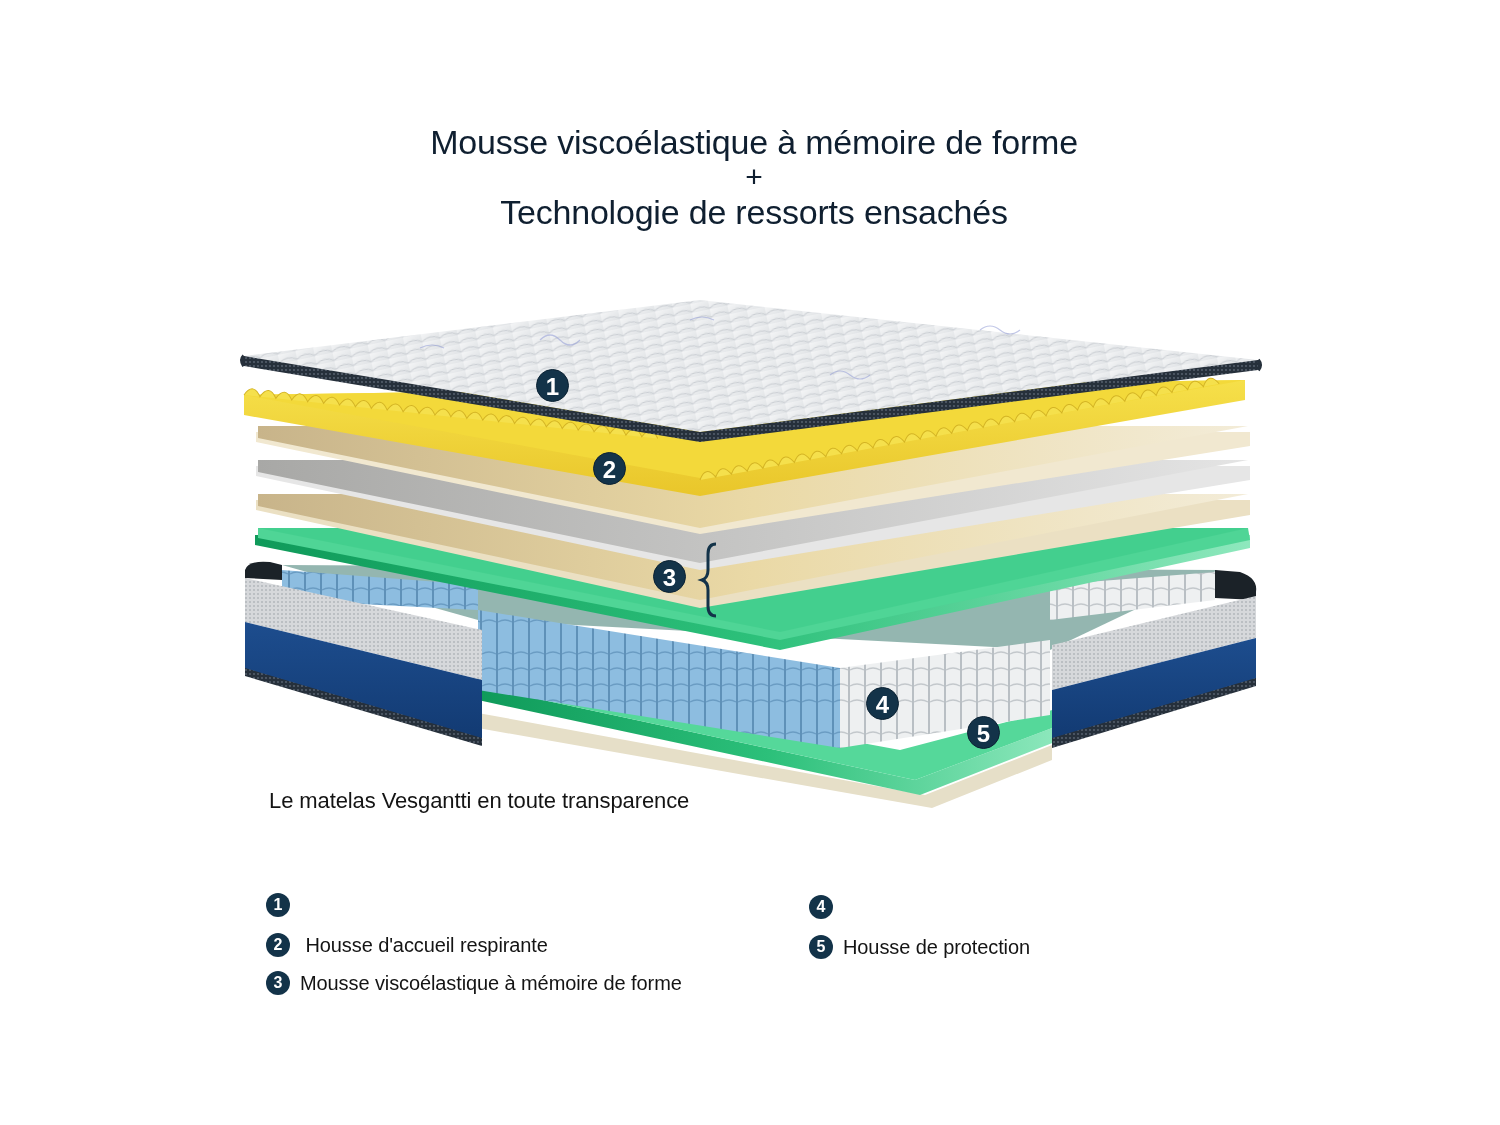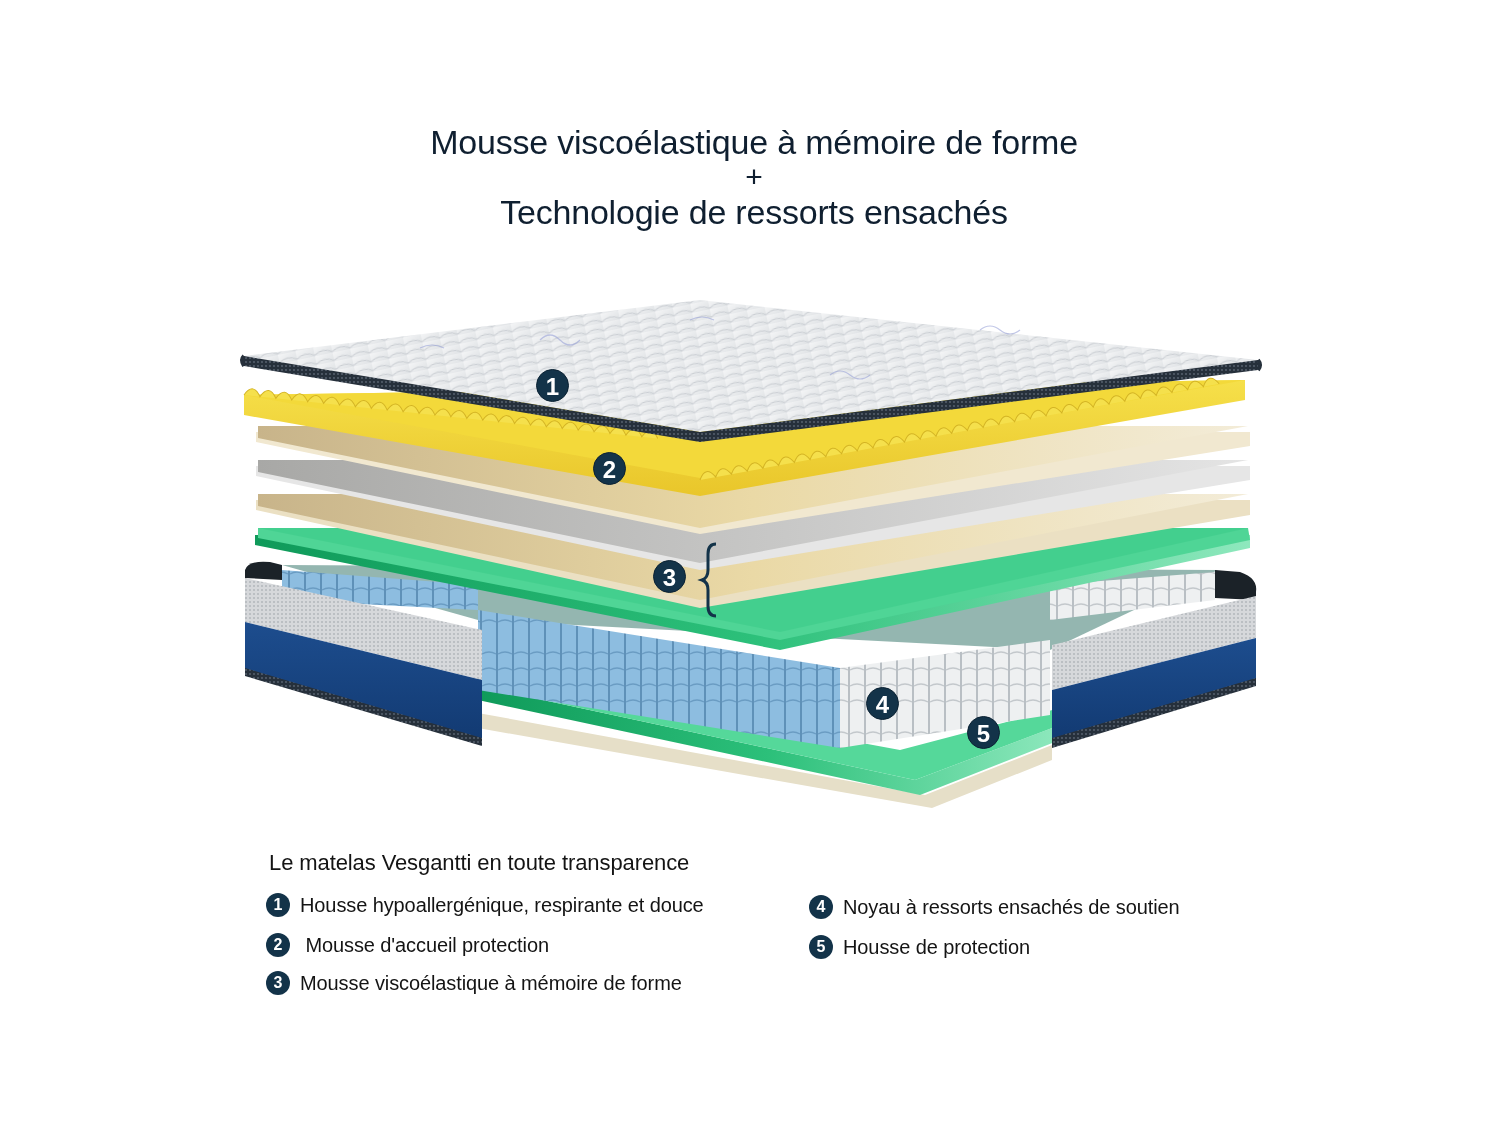--- a/index.html
+++ b/index.html
@@ -21,21 +21,21 @@
     }
 
     .marker {
       position: absolute; width: 33px; height: 33px; border-radius: 50%;
       background: #133349; color: #ffffff;
       font-size: 24px; font-weight: bold; line-height: 33px; text-align: center;
       border: 1.5px solid #0b2233;
     }
 
     .subtitle {
-      position: absolute; left: 269px; top: 850px;
+      position: absolute; left: 269px; top: 788px;
       font-size: 22px; color: #141414; letter-spacing: -0.1px;
     }
 
     .legend-item {
       position: absolute; display: flex; align-items: center;
       font-size: 20px; color: #141414; letter-spacing: -0.1px;
     }
     .legend-badge {
       width: 24px; height: 24px; border-radius: 50%;
       background: #133349; color: #ffffff;
@@ -186,30 +186,28 @@
 <div class="marker" style="left:536px; top:369px;">1</div>
 <div class="marker" style="left:593px; top:452px;">2</div>
 <div class="marker" style="left:653px; top:560px;">3</div>
 <div class="marker" style="left:866px; top:687px;">4</div>
 <div class="marker" style="left:967px; top:716px;">5</div>
 
 <div class="subtitle">Le matelas Vesgantti en toute transparence</div>
 
 <div class="legend-item" style="left:266px; top:893px;">
   <span class="legend-badge">1</span>
-  <span>Housse hypoallergénique, respirante et douce</span>
 </div>
 <div class="legend-item" style="left:266px; top:933px;">
   <span class="legend-badge">2</span>
-  <span style="white-space:pre;"> Mousse d'accueil protection</span>
+  <span style="white-space:pre;"> Housse d'accueil respirante</span>
 </div>
 <div class="legend-item" style="left:266px; top:971px;">
   <span class="legend-badge">3</span>
   <span>Mousse viscoélastique à mémoire de forme</span>
 </div>
 <div class="legend-item" style="left:809px; top:895px;">
   <span class="legend-badge">4</span>
-  <span>Noyau à ressorts ensachés de soutien</span>
 </div>
 <div class="legend-item" style="left:809px; top:935px;">
   <span class="legend-badge">5</span>
   <span>Housse de protection</span>
 </div>
 
 </body></html>

